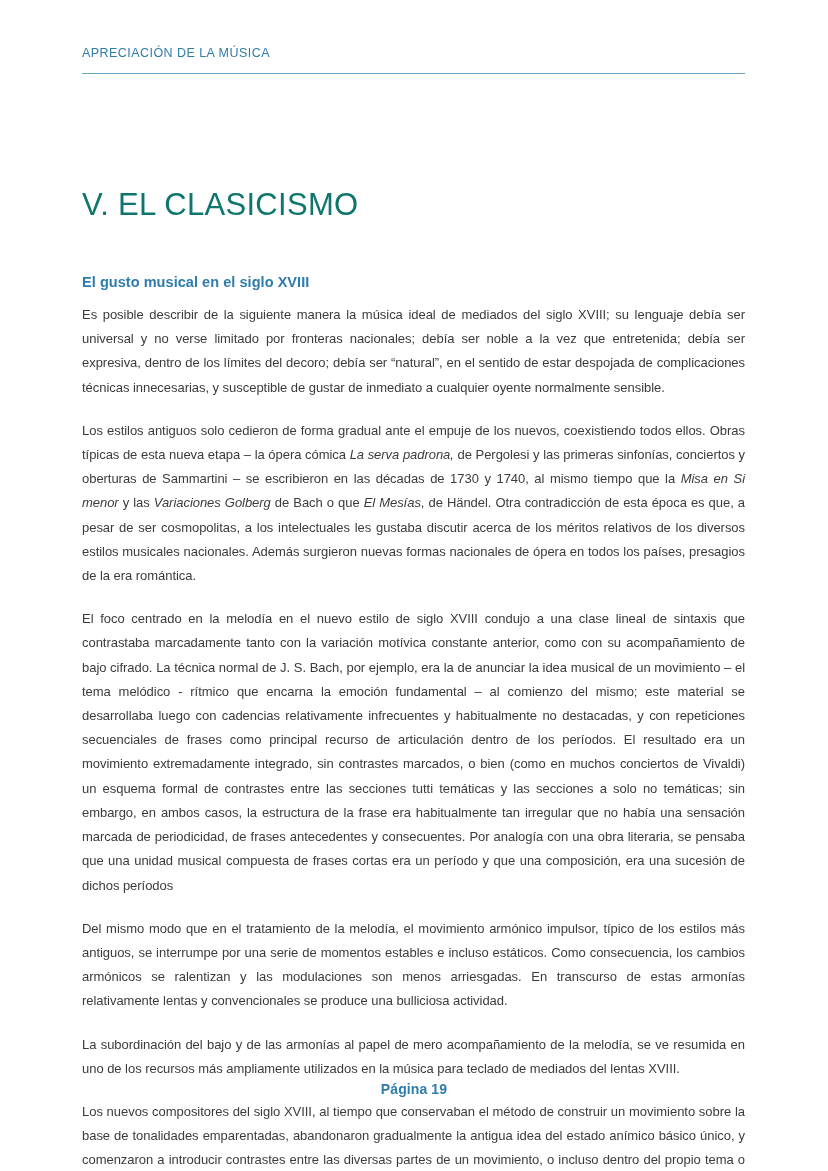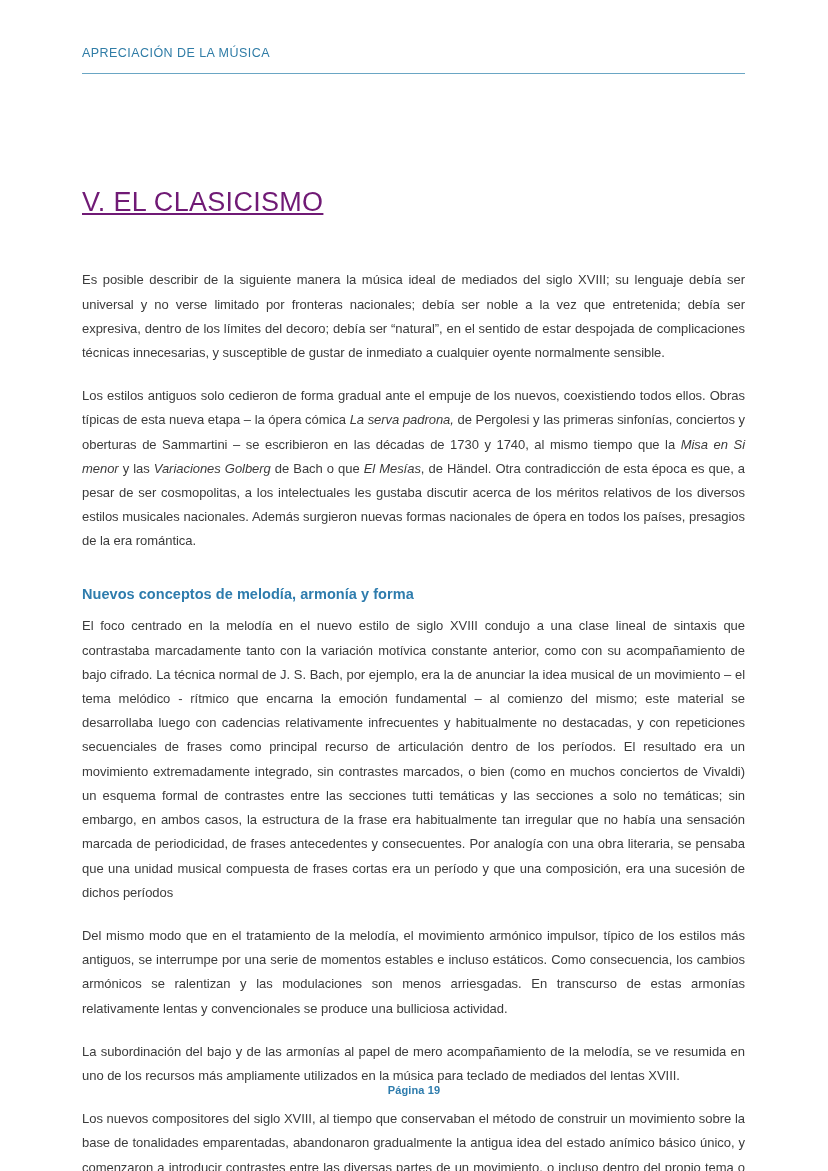--- a/index.html
+++ b/index.html
@@ -48,27 +48,26 @@
 
   
   .content {
     position: absolute;
     left: 82px;
     top: 186px;
     width: 663px;
   }
 
   .chapter-title {
-    font-size: 27px;
+    font-size: 31px;
     font-weight: 300;
-    color: #701a75;
+    color: #0f766e;
     letter-spacing: 0.3px;
     line-height: 1.2;
     margin: 0 0 50px 0;
-    text-decoration: underline;
   }
 
   h2.section-heading {
     font-size: 14.5px;
     font-weight: bold;
     color: #2e7cad;
     margin: 0 0 11px 0;
     line-height: 1.3;
     letter-spacing: 0.05px;
   }
@@ -94,48 +93,48 @@
   
   .footer {
     position: absolute;
     left: 0;
     top: 1080px;
     width: 828px;
     text-align: center;
   }
   .footer-page-number {
     display: inline-block;
-    font-size: 11px;
+    font-size: 14px;
     font-weight: bold;
     color: #2e7cad;
     letter-spacing: 0.1px;
   }
 </style>
 </head>
 <body>
 
 <div class="page">
 
   <div class="running-header">
     <div class="running-header-text">APRECIACIÓN DE LA MÚSICA</div>
   </div>
   <div class="header-rule"></div>
 
   <div class="content">
 
     <h1 class="chapter-title">V. EL CLASICISMO</h1>
 
+    <h2 class="section-heading">El gusto musical en el siglo XVIII</h2>
 
     <p class="body-text">Es posible describir de la siguiente manera la música ideal de mediados del siglo XVIII; su lenguaje debía ser universal y no verse limitado por fronteras nacionales; debía ser noble a la vez que entretenida; debía ser expresiva, dentro de los límites del decoro; debía ser “natural”, en el sentido de estar despojada de complicaciones técnicas innecesarias, y susceptible de gustar de inmediato a cualquier oyente normalmente sensible.</p>
 
     <p class="body-text">
       <span>Los estilos antiguos solo cedieron de forma gradual ante el empuje de los nuevos, coexistiendo todos ellos. Obras típicas de esta nueva etapa – la ópera cómica </span><span class="work-title">La serva padrona,</span><span> de Pergolesi y las primeras sinfonías, conciertos y oberturas de Sammartini – se escribieron en las décadas de 1730 y 1740, al mismo tiempo que la </span><span class="work-title">Misa en Si menor</span><span> y las </span><span class="work-title">Variaciones Golberg</span><span> de Bach o que </span><span class="work-title">El Mesías</span><span>, de Händel. Otra contradicción de esta época es que, a pesar de ser cosmopolitas, a los intelectuales les gustaba discutir acerca de los méritos relativos de los diversos estilos musicales nacionales. Además surgieron nuevas formas nacionales de ópera en todos los países, presagios de la era romántica.</span>
     </p>
 
-    <h2 class="section-heading second">Nuevos conceptos de melodía, armonía y forma</h2>
 
     <p class="body-text">El foco centrado en la melodía en el nuevo estilo de siglo XVIII condujo a una clase lineal de sintaxis que contrastaba marcadamente tanto con la variación motívica constante anterior, como con su acompañamiento de bajo cifrado. La técnica normal de J. S. Bach, por ejemplo, era la de anunciar la idea musical de un movimiento – el tema melódico - rítmico que encarna la emoción fundamental – al comienzo del mismo; este material se desarrollaba luego con cadencias relativamente infrecuentes y habitualmente no destacadas, y con repeticiones secuenciales de frases como principal recurso de articulación dentro de los períodos. El resultado era un movimiento extremadamente integrado, sin contrastes marcados, o bien (como en muchos conciertos de Vivaldi) un esquema formal de contrastes entre las secciones tutti temáticas y las secciones a solo no temáticas; sin embargo, en ambos casos, la estructura de la frase era habitualmente tan irregular que no había una sensación marcada de periodicidad, de frases antecedentes y consecuentes. Por analogía con una obra literaria, se pensaba que una unidad musical compuesta de frases cortas era un período y que una composición, era una sucesión de dichos períodos</p>
 
     <p class="body-text">Del mismo modo que en el tratamiento de la melodía, el movimiento armónico impulsor, típico de los estilos más antiguos, se interrumpe por una serie de momentos estables e incluso estáticos. Como consecuencia, los cambios armónicos se ralentizan y las modulaciones son menos arriesgadas. En transcurso de estas armonías relativamente lentas y convencionales se produce una bulliciosa actividad.</p>
 
     <p class="body-text">La subordinación del bajo y de las armonías al papel de mero acompañamiento de la melodía, se ve resumida en uno de los recursos más ampliamente utilizados en la música para teclado de mediados del lentas XVIII.</p>
 
     <p class="body-text">Los nuevos compositores del siglo XVIII, al tiempo que conservaban el método de construir un movimiento sobre la base de tonalidades emparentadas, abandonaron gradualmente la antigua idea del estado anímico básico único, y comenzaron a introducir contrastes entre las diversas partes de un movimiento, o incluso dentro del propio tema o temas. Durante la misma época, los filósofos naturales habían cambiado la forma de</p>
 
   </div>

